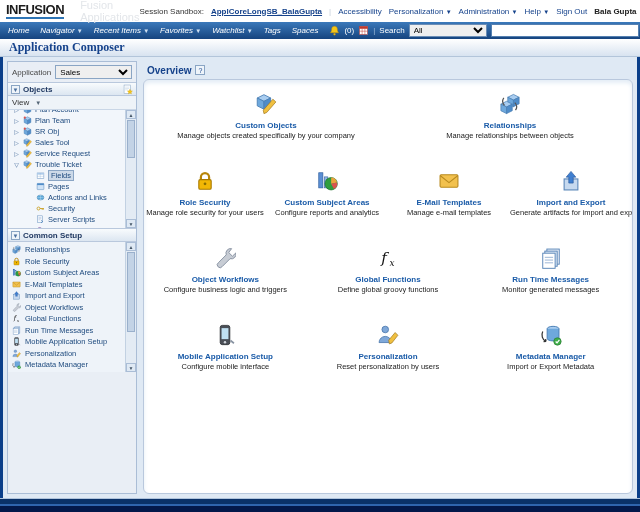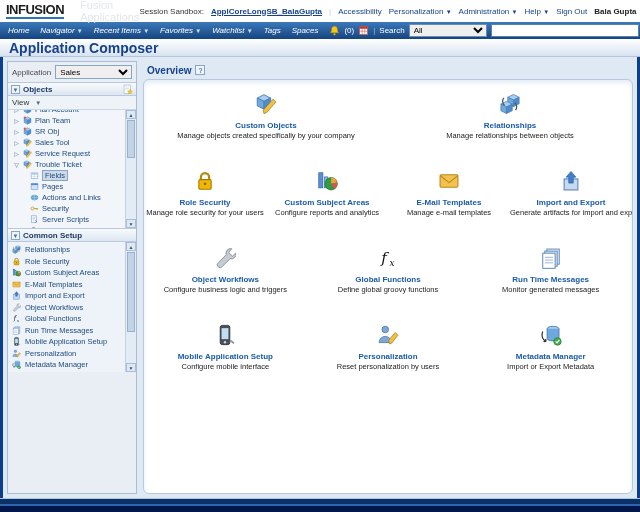--- a/index.html
+++ b/index.html
@@ -25,21 +25,21 @@
   .nav-item { cursor:pointer;font-style:italic; }
   .nav-caret { font-size:6px; color:#cfe0f2; }
   .nav-right { margin-left:auto; display:flex; align-items:center; gap:4px; }
   .ic11 { width:11px; height:11px; }
   select.scope { width:78px; height:13px; font-size:8px; border:1px solid #6b8db5; }
   input.search { width:148px; height:13px; font-size:8px; border:1px solid #5580b0; padding:0 2px; }
 
   
   .titlebar { height:18px; background:linear-gradient(#ffffff,#d8e3f0); border-bottom:1px solid #b3c5da;
               display:flex; align-items:center; padding:0 9px; }
-  .page-title { font-size:14px; font-weight:bold; color:#15428b; }
+  .page-title { font-size:12px; font-weight:bold; color:#15428b;font-family:Liberation Serif, serif; }
 
   
   .content { height:441px; background:#dfe9f4; padding:4px; display:flex; gap:6px;
              border-left:3px solid #0b3f8a; border-right:3px solid #0b3f8a; }
 
   
   .sidebar { width:130px; background:#e9eef5; border:1px solid #aabdd6; display:flex; flex-direction:column; }
   .app-row { display:flex; align-items:center; gap:4px; padding:3px 4px; height:20px; }
   .app-label { font-size:8px; color:#4a4a4a; }
   select.app { width:82px; height:14px; font-size:8px; border:1px solid #8aa5c4; }
@@ -48,21 +48,21 @@
   .acc-chevron { font-size:6px; color:#4a6f9e; width:9px; height:9px; line-height:8px; text-align:center;
                  border:1px solid #8aa5c4; background:#eef4fa; cursor:pointer; }
   .acc-title { font-weight:bold; font-size:8px; color:#1c355e; }
   .acc-action { margin-left:auto; cursor:pointer; }
   .view-bar { height:14px; background:#eef3f8; border-bottom:1px solid #c9d6e6; display:flex; align-items:center;
               padding:0 4px; gap:6px; font-size:8px; color:#333; }
   .tree { position:relative; height:118px; background:#f2f6fb; overflow:hidden; }
   .tree-inner { margin-top:-6px; padding-right:12px; }
   .tree-row { display:flex; align-items:center; height:11px; padding-left:5px; gap:3px; color:#1e4a7e;
               font-size:7.5px; white-space:nowrap; cursor:pointer; }
-  .tree-row.child { padding-left:22px; }
+  .tree-row.child { padding-left:28px; }
   .tw { width:7px; font-size:6px; color:#4a6f9e; text-align:center; }
   .ic9 { width:9px; height:9px; flex:none; }
   .sel { background:#ccd9e8; border:1px solid #8aa5c4; padding:0 2px; }
   .vsb { position:absolute; right:0; top:0; bottom:0; width:11px; background:#e3ebf4; border-left:1px solid #c2d1e2;
          display:flex; flex-direction:column; }
   .sb-btn { height:9px; background:#dfe9f4; border:1px solid #aabdd6; font-size:5px; color:#456; text-align:center;
             line-height:8px; cursor:pointer; }
   .sb-thumb { margin:1px; height:38px; background:#c3d3e6; border:1px solid #9ab0cc; cursor:pointer; }
   .sb-spacer { flex:1; }
   .common-list { position:relative; height:130px; background:#eef3f9; overflow:hidden; }

